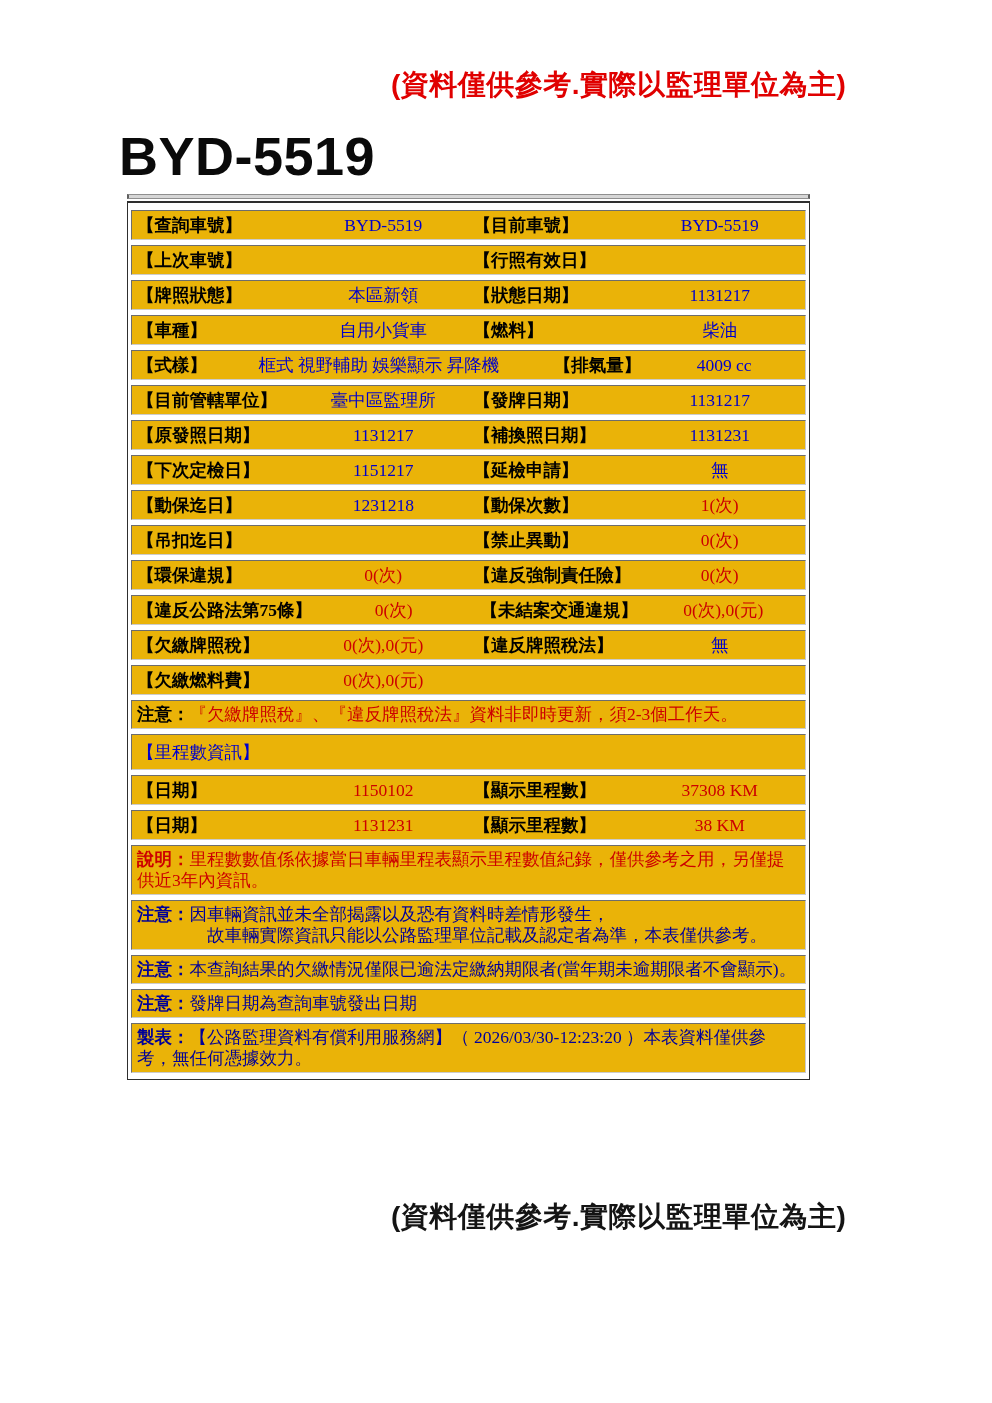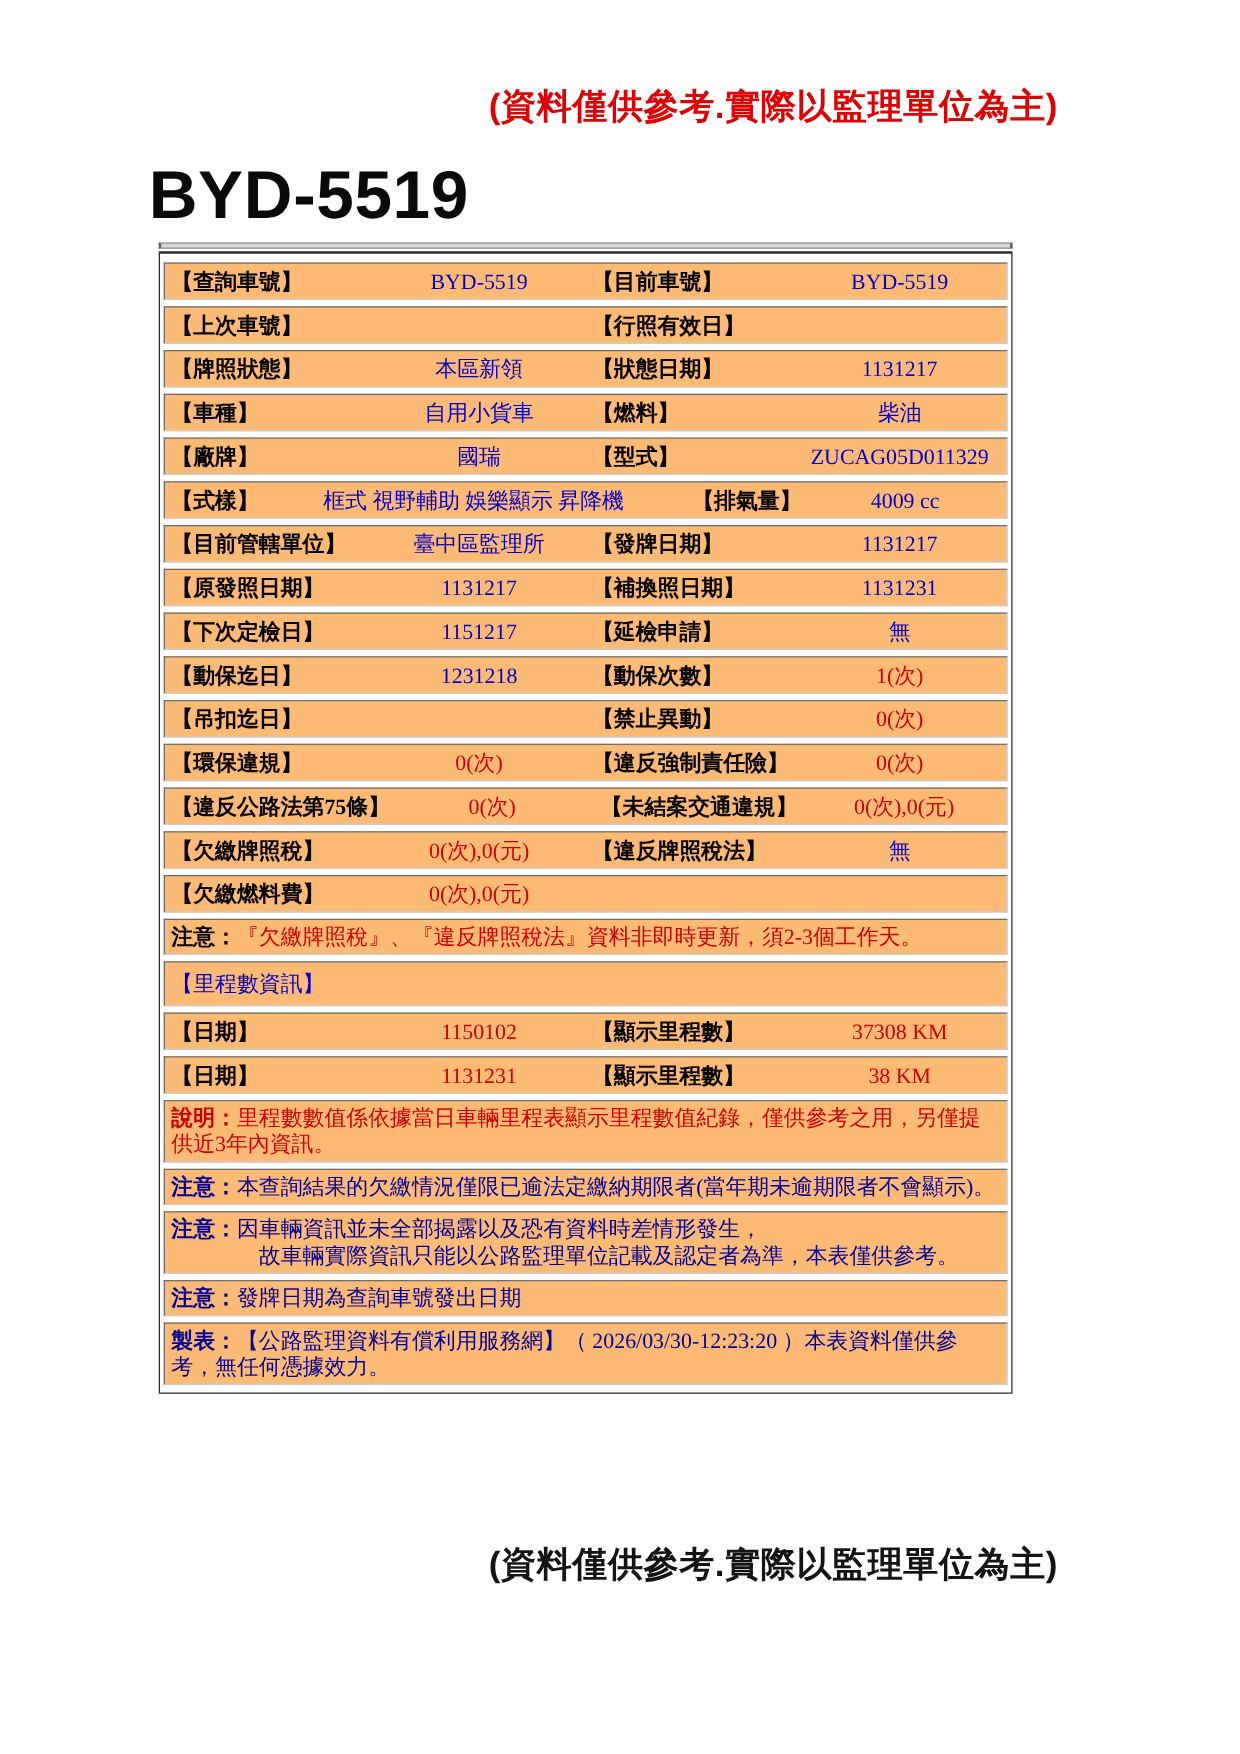--- a/index.html
+++ b/index.html
@@ -30,21 +30,21 @@
   }
   #frame{
     border:1px solid #2e2e2e;border-top-width:2px;
     padding:7px 3px 1px 3px;background:#fff;box-sizing:border-box;
   }
   
   .row{
     display:flex;align-items:center;
     border:1px solid;border-color:#6d6d6d #cccccc #cccccc #6d6d6d;
     margin:0 0 5px 0;min-height:30px;font-size:17.5px;padding:1px 0;
-    box-sizing:border-box;background:#fdba74;
+    box-sizing:border-box;background:#eab308;
   }
   .lbl{flex:0 0 auto;min-width:166px;font-weight:bold;padding-left:5px;box-sizing:border-box;}
   .val{flex:1;text-align:center;}
   .row.narrow .lbl{min-width:0;padding-right:2px;}
   .row.narrow .val.v1{flex:2.1;}
   .section-row{display:block;font-weight:normal;padding:5px 5px;min-height:0;font-size:17.5px;}
   .notice-row{display:block;font-size:17.5px;line-height:21px;padding:3px 5px;min-height:0;}
   .notice-label{font-weight:bold;}
   .notice-body{white-space:pre-wrap;}
 </style>
@@ -75,26 +75,20 @@
           <span class="lbl">【牌照狀態】</span>
           <span class="val v1" style="color: rgb(0, 0, 204);">本區新領</span>
           <span class="lbl">【狀態日期】</span>
           <span class="val" style="color: rgb(0, 0, 204);">1131217</span>
         </div>
         <div class="row">
           <span class="lbl">【車種】</span>
           <span class="val v1" style="color: rgb(0, 0, 204);">自用小貨車</span>
           <span class="lbl">【燃料】</span>
           <span class="val" style="color: rgb(0, 0, 204);">柴油</span>
-        </div>
-        <div class="row">
-          <span class="lbl">【廠牌】</span>
-          <span class="val v1" style="color: rgb(0, 0, 204);">國瑞</span>
-          <span class="lbl">【型式】</span>
-          <span class="val" style="color: rgb(0, 0, 204);">ZUCAG05D011329</span>
         </div>
         <div class="row narrow">
           <span class="lbl">【式樣】</span>
           <span class="val v1" style="color: rgb(0, 0, 204);">框式 視野輔助 娛樂顯示 昇降機</span>
           <span class="lbl">【排氣量】</span>
           <span class="val" style="color: rgb(0, 0, 204);">4009 cc</span>
         </div>
         <div class="row">
           <span class="lbl">【目前管轄單位】</span>
           <span class="val v1" style="color: rgb(0, 0, 204);">臺中區監理所</span>
@@ -157,22 +151,22 @@
           <span class="lbl">【顯示里程數】</span>
           <span class="val" style="color: rgb(204, 0, 0);">37308 KM</span>
         </div>
         <div class="row">
           <span class="lbl">【日期】</span>
           <span class="val v1" style="color: rgb(204, 0, 0);">1131231</span>
           <span class="lbl">【顯示里程數】</span>
           <span class="val" style="color: rgb(204, 0, 0);">38 KM</span>
         </div>
         <div class="row notice-row"><span class="notice-label" style="color: rgb(204, 0, 0);">說明：</span><span class="notice-body" style="color: rgb(204, 0, 0);">里程數數值係依據當日車輛里程表顯示里程數值紀錄，僅供參考之用，另僅提供近3年內資訊。</span></div>
-        <div class="row notice-row"><span class="notice-label" style="color: rgb(0, 0, 153);">注意：</span><span class="notice-body" style="color: rgb(0, 0, 153);">本查詢結果的欠繳情況僅限已逾法定繳納期限者(當年期未逾期限者不會顯示)。</span></div>
         <div class="row notice-row"><span class="notice-label" style="color: rgb(0, 0, 153);">注意：</span><span class="notice-body" style="color: rgb(0, 0, 153);">因車輛資訊並未全部揭露以及恐有資料時差情形發生，
 　　　　故車輛實際資訊只能以公路監理單位記載及認定者為準，本表僅供參考。</span></div>
+        <div class="row notice-row"><span class="notice-label" style="color: rgb(0, 0, 153);">注意：</span><span class="notice-body" style="color: rgb(0, 0, 153);">本查詢結果的欠繳情況僅限已逾法定繳納期限者(當年期未逾期限者不會顯示)。</span></div>
         <div class="row notice-row"><span class="notice-label" style="color: rgb(0, 0, 153);">注意：</span><span class="notice-body" style="color: rgb(0, 0, 153);">發牌日期為查詢車號發出日期</span></div>
         <div class="row notice-row"><span class="notice-label" style="color: rgb(0, 0, 153);">製表：</span><span class="notice-body" style="color: rgb(0, 0, 153);">【公路監理資料有償利用服務網】（ 2026/03/30-12:23:20 ）本表資料僅供參考，無任何憑據效力。</span></div>
       </div>
   </div>
 </div>
 
 <div id="banner-bottom" class="banner" style="color: rgb(20, 20, 20);">(資料僅供參考.實際以監理單位為主)</div>
 
 </body></html>

